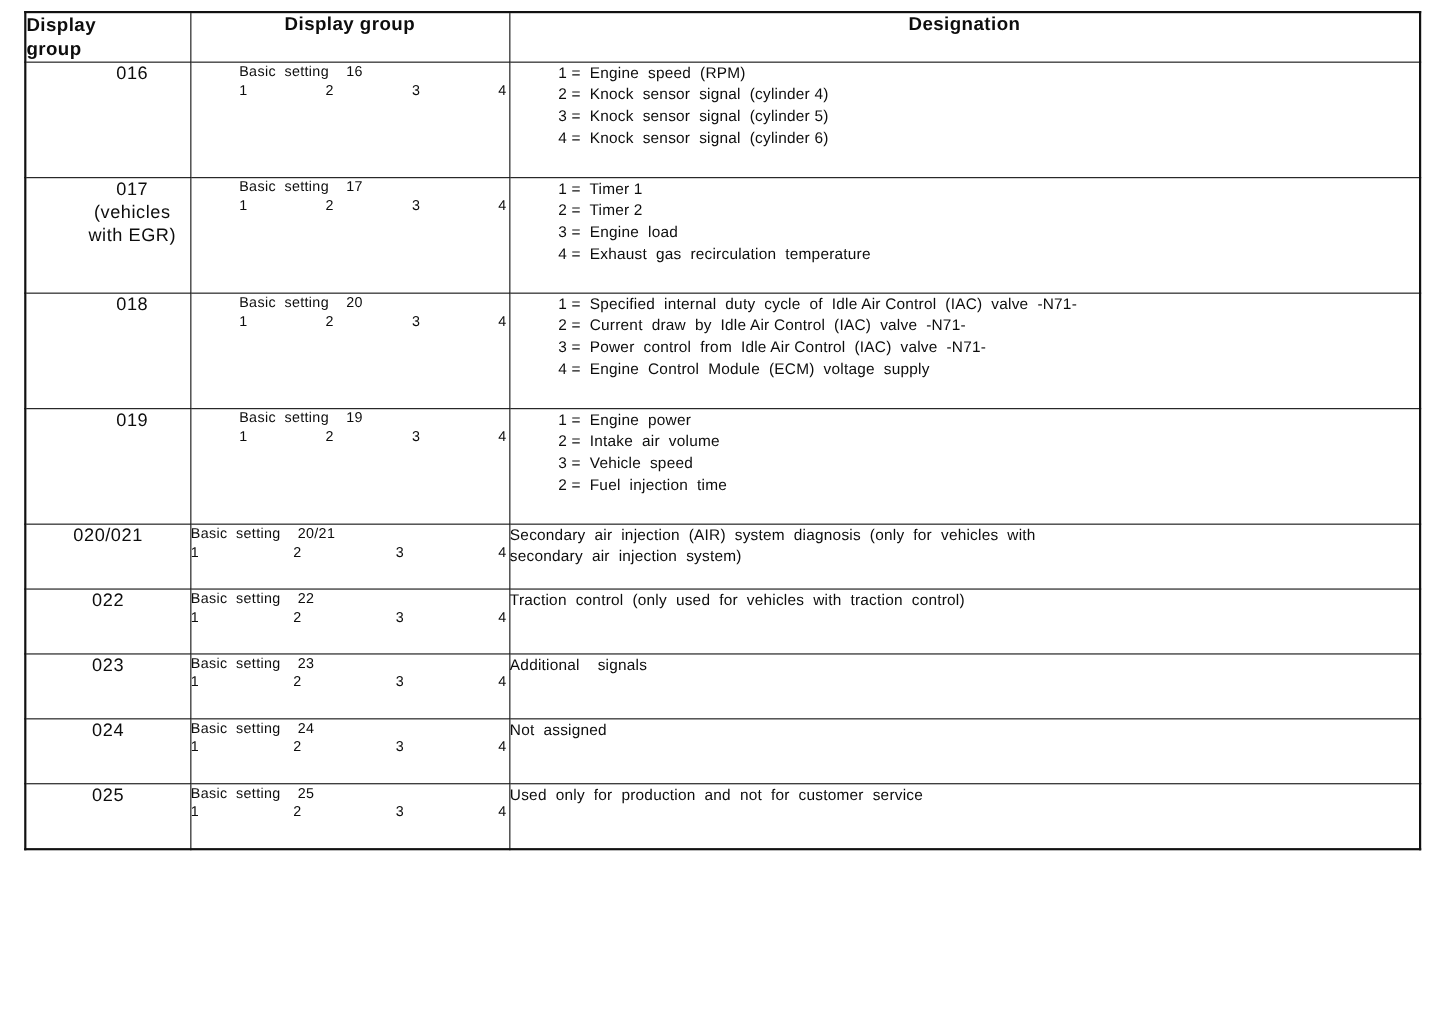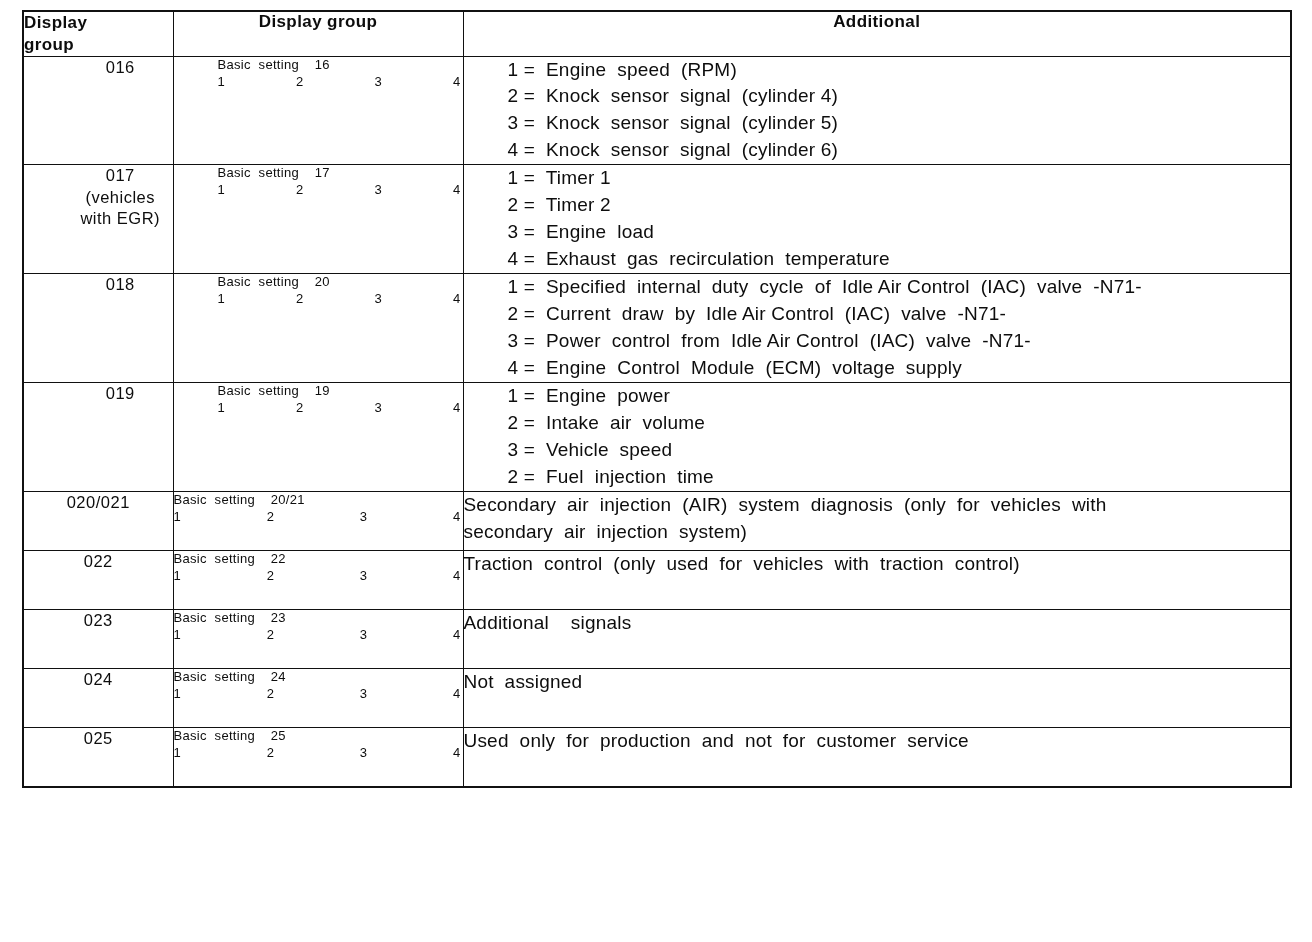--- a/index.html
+++ b/index.html
@@ -69,21 +69,21 @@
     white-space: pre;
     letter-spacing: 0.3px;
   }
   .shows-nums {
     display: flex;
     justify-content: space-between;
     padding: 2px 2px 0 0;
     letter-spacing: 0.3px;
   }
   td.desig-cell {
-    font-size: 19px;
+    font-size: 14px;
     padding: 8px 10px 10px 8px;
     line-height: 1.42;
     letter-spacing: 0.2px;
   }
   .desig-line { white-space: pre-wrap; }
   
   tr.tall td { height: 104px; padding-left: 44px; }
   tr.short td { height: 58px; }
 </style>
 </head>
@@ -94,21 +94,21 @@
     <colgroup>
       <col class="c-group">
       <col class="c-shows">
       <col class="c-desig">
     </colgroup>
     <thead>
       <tr>
         <th class="group-head" style="white-space: pre-line;">Display
 group</th>
         <th class="shows-head">Display group</th>
-        <th class="desig-head">Additional</th>
+        <th class="desig-head">Designation</th>
       </tr>
     </thead>
     <tbody id="table-body">
         <tr class="tall">
           <td class="group-cell" style="white-space: pre-line;">016</td>
           <td class="shows-cell">
             <div class="shows-line1">Basic  setting    16</div>
             <div class="shows-nums">
               <span>1</span>
               <span>2</span>

